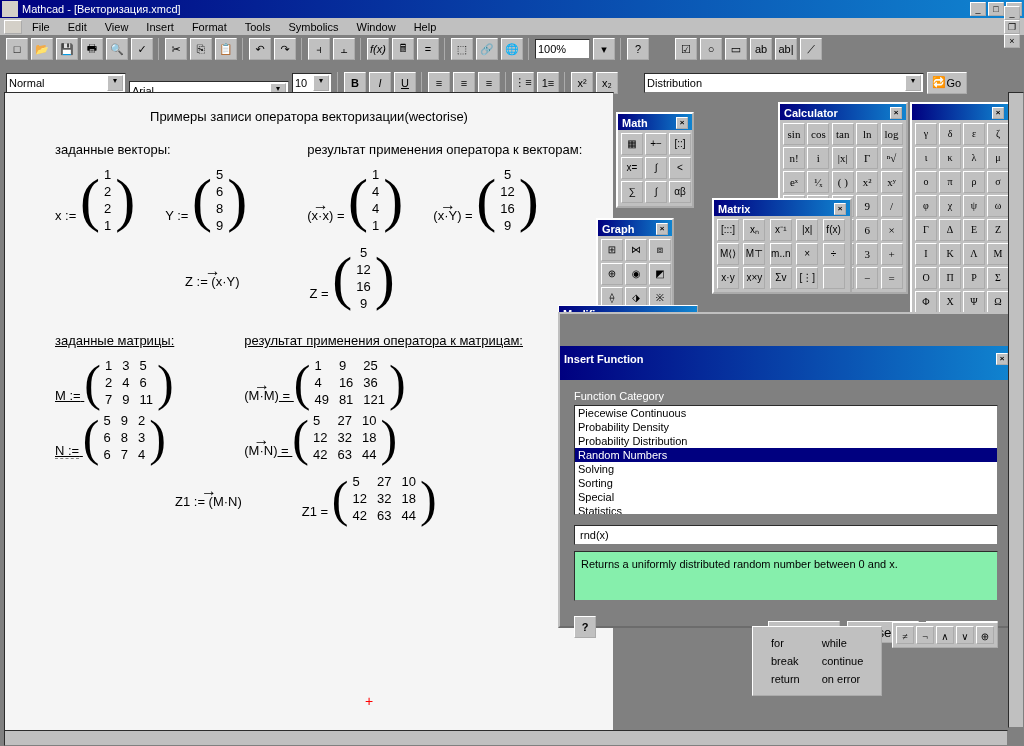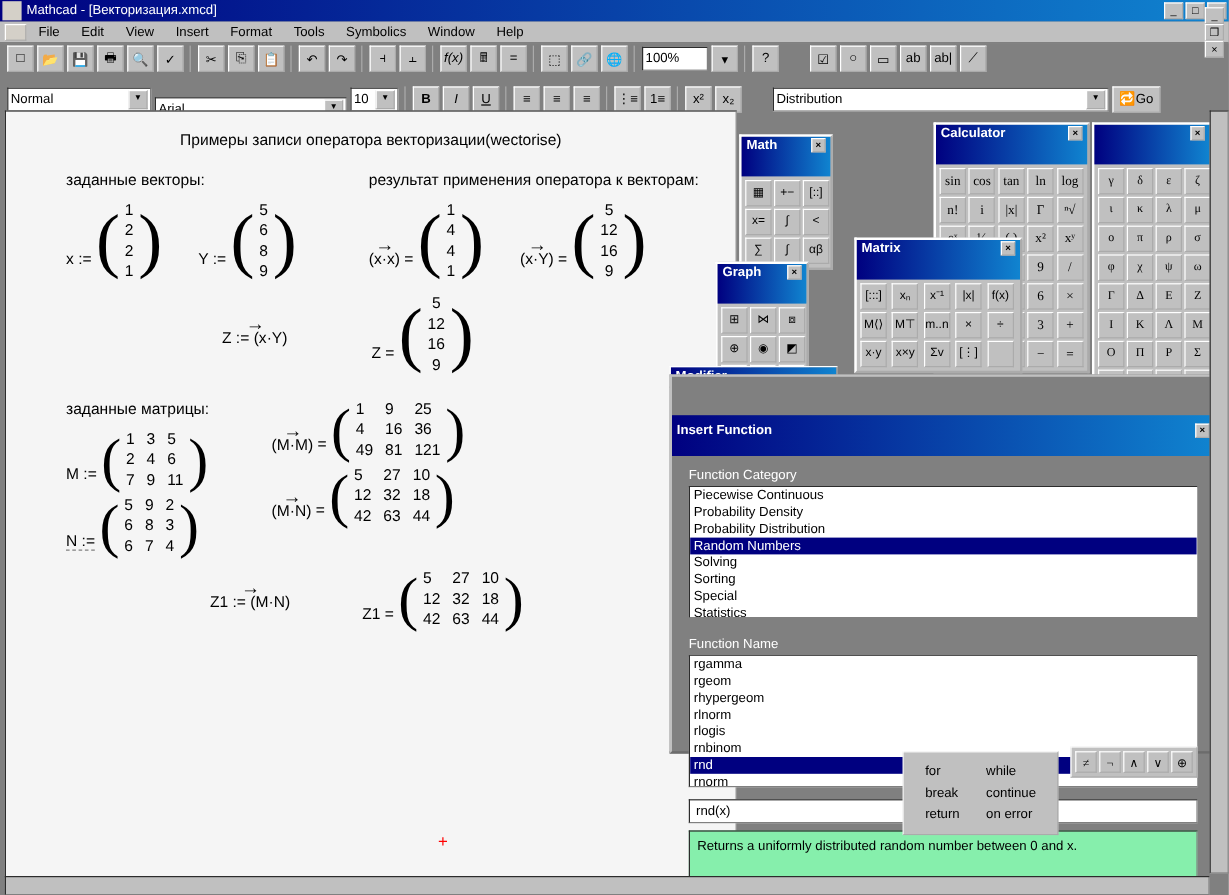--- a/index.html
+++ b/index.html
@@ -38,21 +38,21 @@
 .mat { display:inline-flex; align-items:center;}
 .mat .paren { font-size:50px; font-family:serif; line-height:0.8;}
 .mat .grid { display:grid; gap:2px 10px; padding:0 4px;}
 .g3 { grid-template-columns:repeat(3,auto);}
 .arrow-over { position:relative; display:inline-block; padding-top:6px;}
 .arrow-over::before { content:"→"; position:absolute; top:-6px; left:0; right:0; text-align:center; letter-spacing:-1px; font-size:16px;}
 .cross { color:#f00; position:absolute; left:360px; top:600px; font-size:14px;}
 
 
 .palette { position:absolute; background:#c0c0c0; border:2px outset #fff; }
-.palette .phdr { background:linear-gradient(90deg,#000080,#1084d0); color:#fff; height:33px; padding:1px 4px; font-size:11px; font-weight:bold; display:flex; justify-content:space-between; align-items:flex-start;}
+.palette .phdr { background:linear-gradient(90deg,#000080,#1084d0); color:#fff; height:16px; padding:1px 4px; font-size:11px; font-weight:bold; display:flex; justify-content:space-between; align-items:flex-end;}
 .palette .pbody { padding:3px; display:grid; gap:2px;}
 .pbtn { width:22px; height:22px; background:#c0c0c0; border:1px outset #fff; font-size:10px; text-align:center; line-height:20px;}
 .pclose { width:12px; height:12px; background:#c0c0c0; border:1px outset #fff; font-size:8px; text-align:center; color:#000; line-height:10px;}
 
 
 .calc { width:130px;}
 .calc .pbody { grid-template-columns:repeat(5,1fr);}
 .calc .pbtn { font-family:serif; font-size:11px;}
 
 
@@ -293,21 +293,21 @@
             <span>5</span>
             <span>12</span>
             <span>16</span>
             <span>9</span>
           </span>
           <span class="paren">)</span>
         </span>
     </span>
   </div>
 
-  <div style="display:flex; gap:52px; margin-top:16px;">
+  <div style="display:flex; gap:70px; margin-top:16px;text-decoration:underline;">
     <div>
       <div class="sub">заданные матрицы:</div>
       <div class="row">
         <span><span>M :=</span>
           <span class="mat">
               <span class="paren">(</span>
               <span class="grid g3">
                 <span>1</span>
                 <span>3</span>
                 <span>5</span>
@@ -336,20 +336,21 @@
                 <span>6</span>
                 <span>7</span>
                 <span>4</span>
               </span>
               <span class="paren">)</span>
             </span>
         </span>
       </div>
     </div>
     <div>
+      <div class="sub" style="margin-left:0;text-align:center">результат применения оператора к матрицам:</div>
       <div class="row" style="margin-left:0">
         <span><span class="arrow-over">(M·M)</span> =
           <span class="mat">
               <span class="paren">(</span>
               <span class="grid g3">
                 <span>1</span>
                 <span>9</span>
                 <span>25</span>
                 <span>4</span>
                 <span>16</span>
@@ -566,33 +567,20 @@
             <div class="li">Piecewise Continuous</div>
             <div class="li">Probability Density</div>
             <div class="li">Probability Distribution</div>
             <div class="li sel">Random Numbers</div>
             <div class="li">Solving</div>
             <div class="li">Sorting</div>
             <div class="li">Special</div>
             <div class="li">Statistics</div>
           </div>
       </div>
-      <div>
-        <div class="label">Function Name</div>
-        <div class="listbox" id="name-list">
-            <div class="li">rgamma</div>
-            <div class="li">rgeom</div>
-            <div class="li">rhypergeom</div>
-            <div class="li">rlnorm</div>
-            <div class="li">rlogis</div>
-            <div class="li">rnbinom</div>
-            <div class="li sel">rnd</div>
-            <div class="li">rnorm</div>
-          </div>
-      </div>
     </div>
     <div class="sigbox">rnd(x)</div>
     <div class="descbox"><span>Returns a uniformly distributed random number between 0 and x.</span></div>
     <div style="display:flex; align-items:center; margin-top:10px;">
       <div class="helpbtn">?</div>
       <div style="flex:1"></div>
       <div class="dlg-btns">
         <button class="dlg-btn">OK</button>
         <button class="dlg-btn">Insert</button>
         <button class="dlg-btn">Cancel</button>

